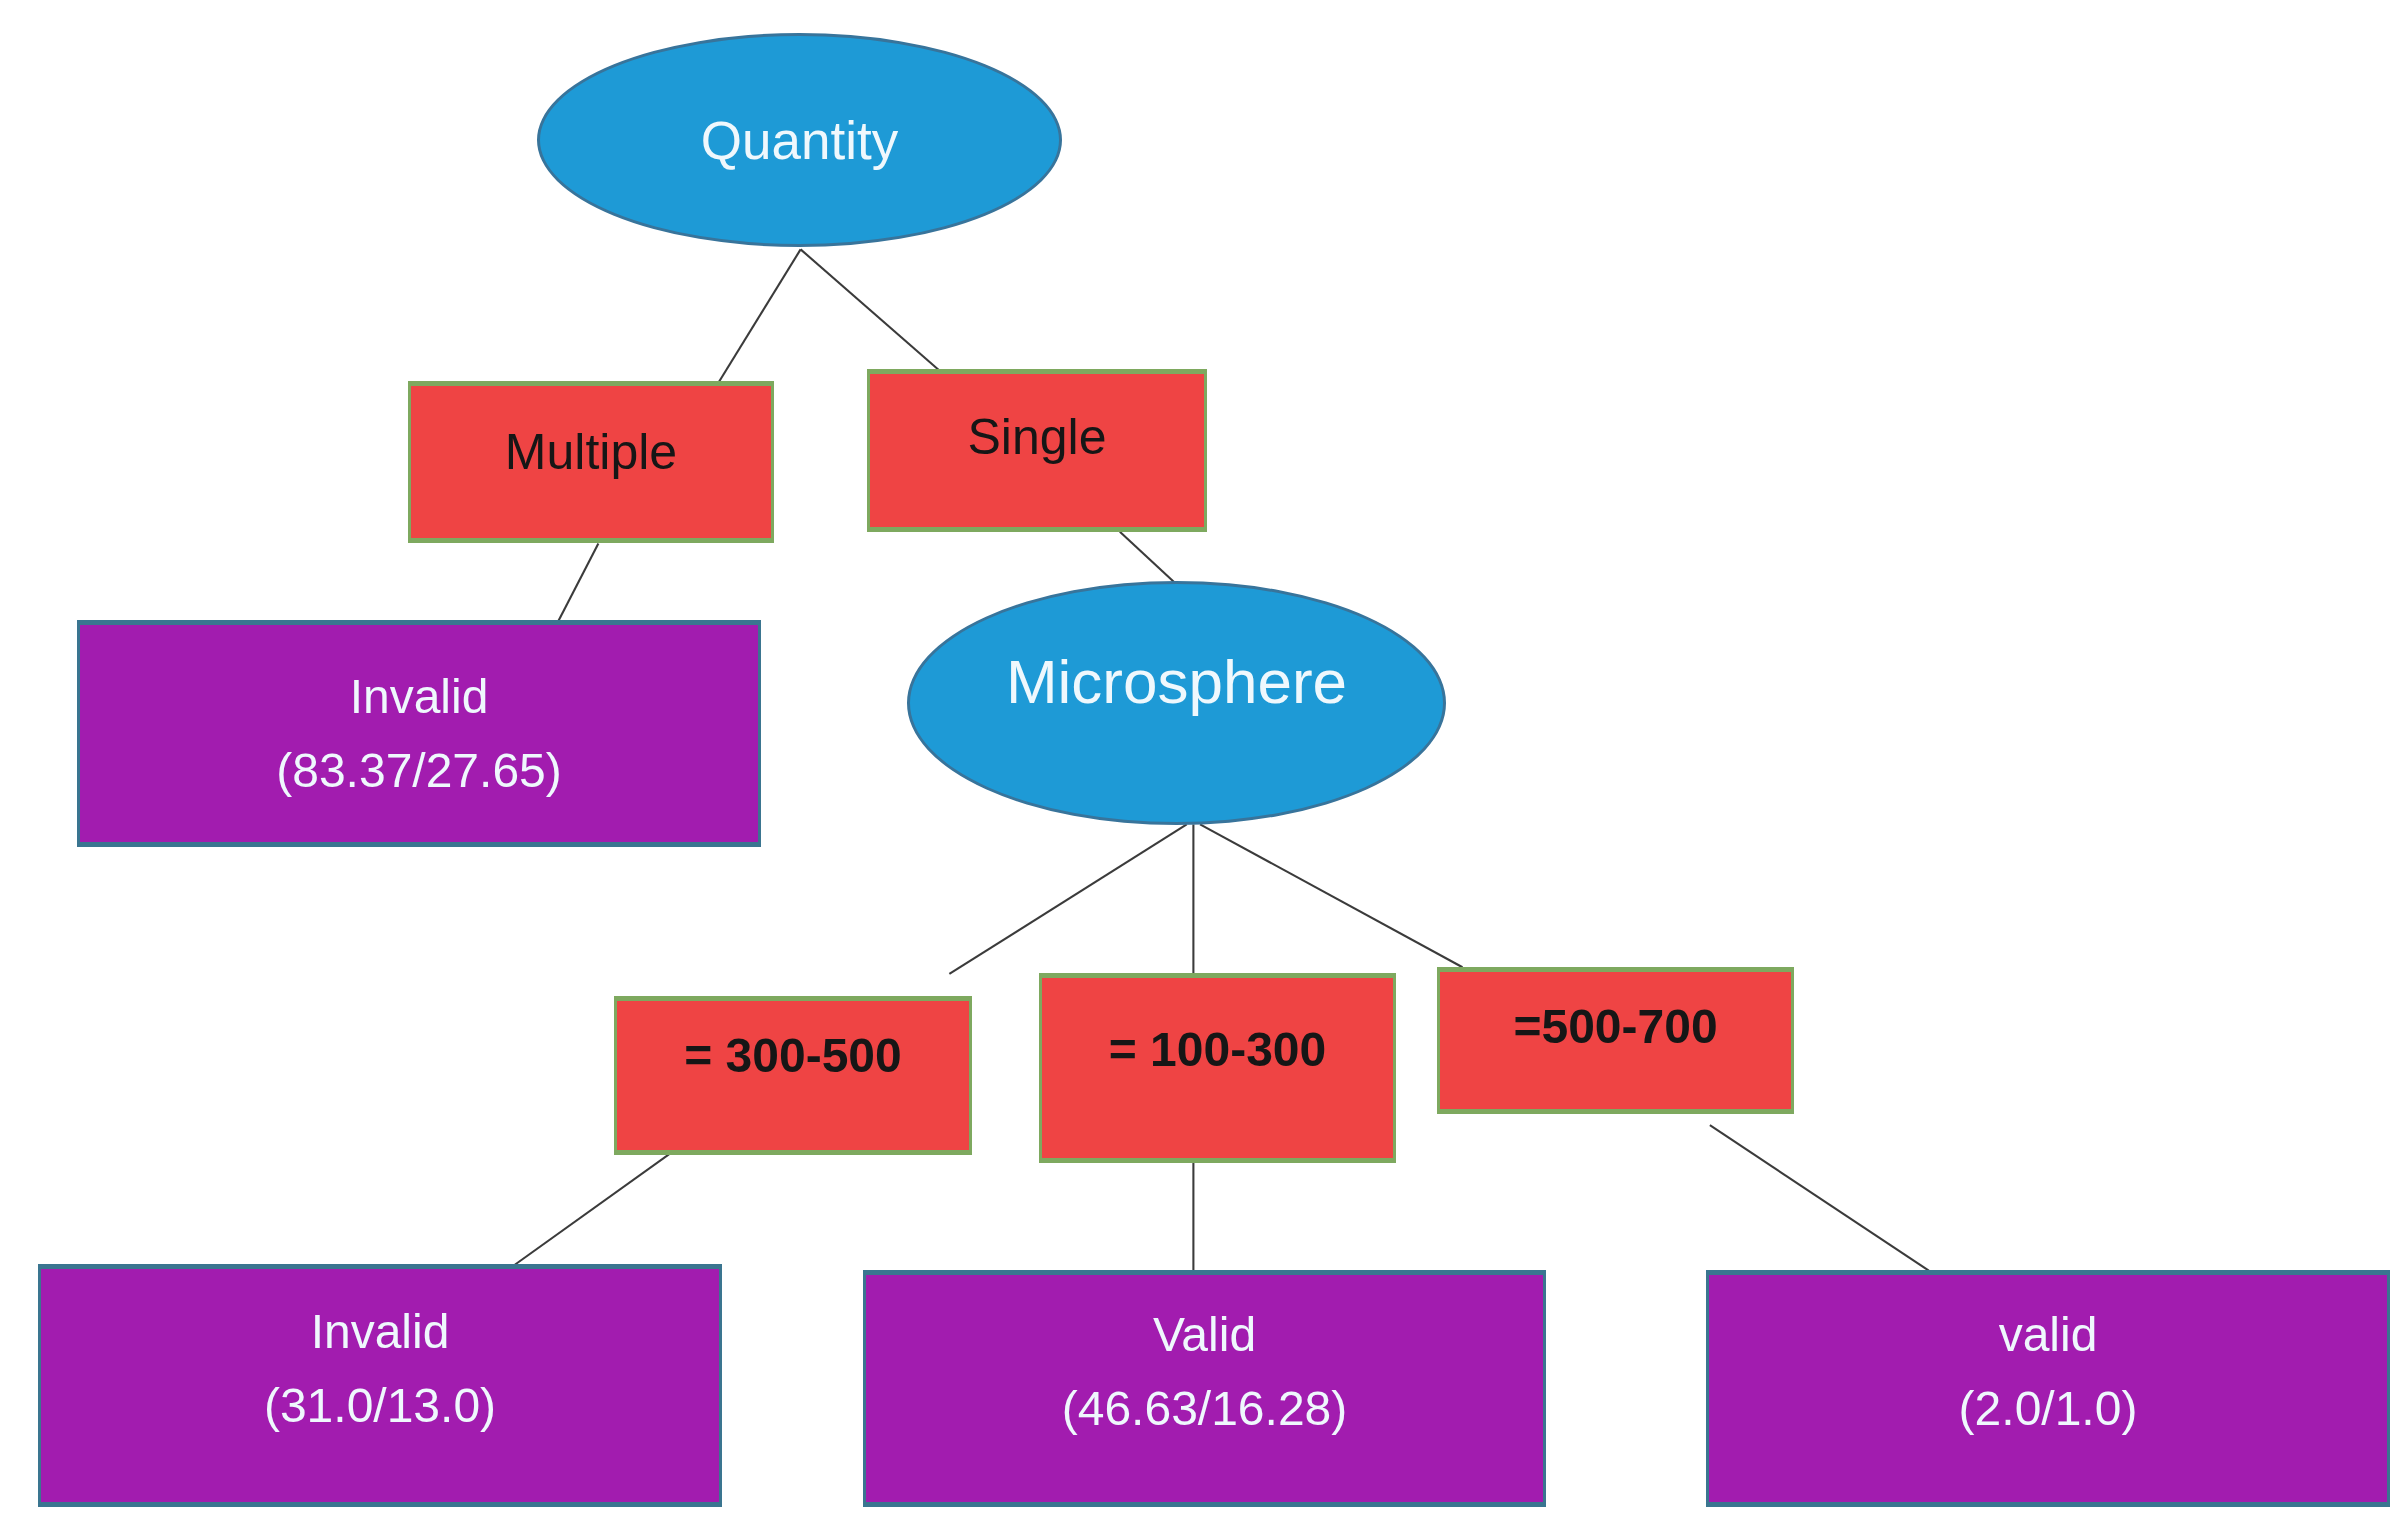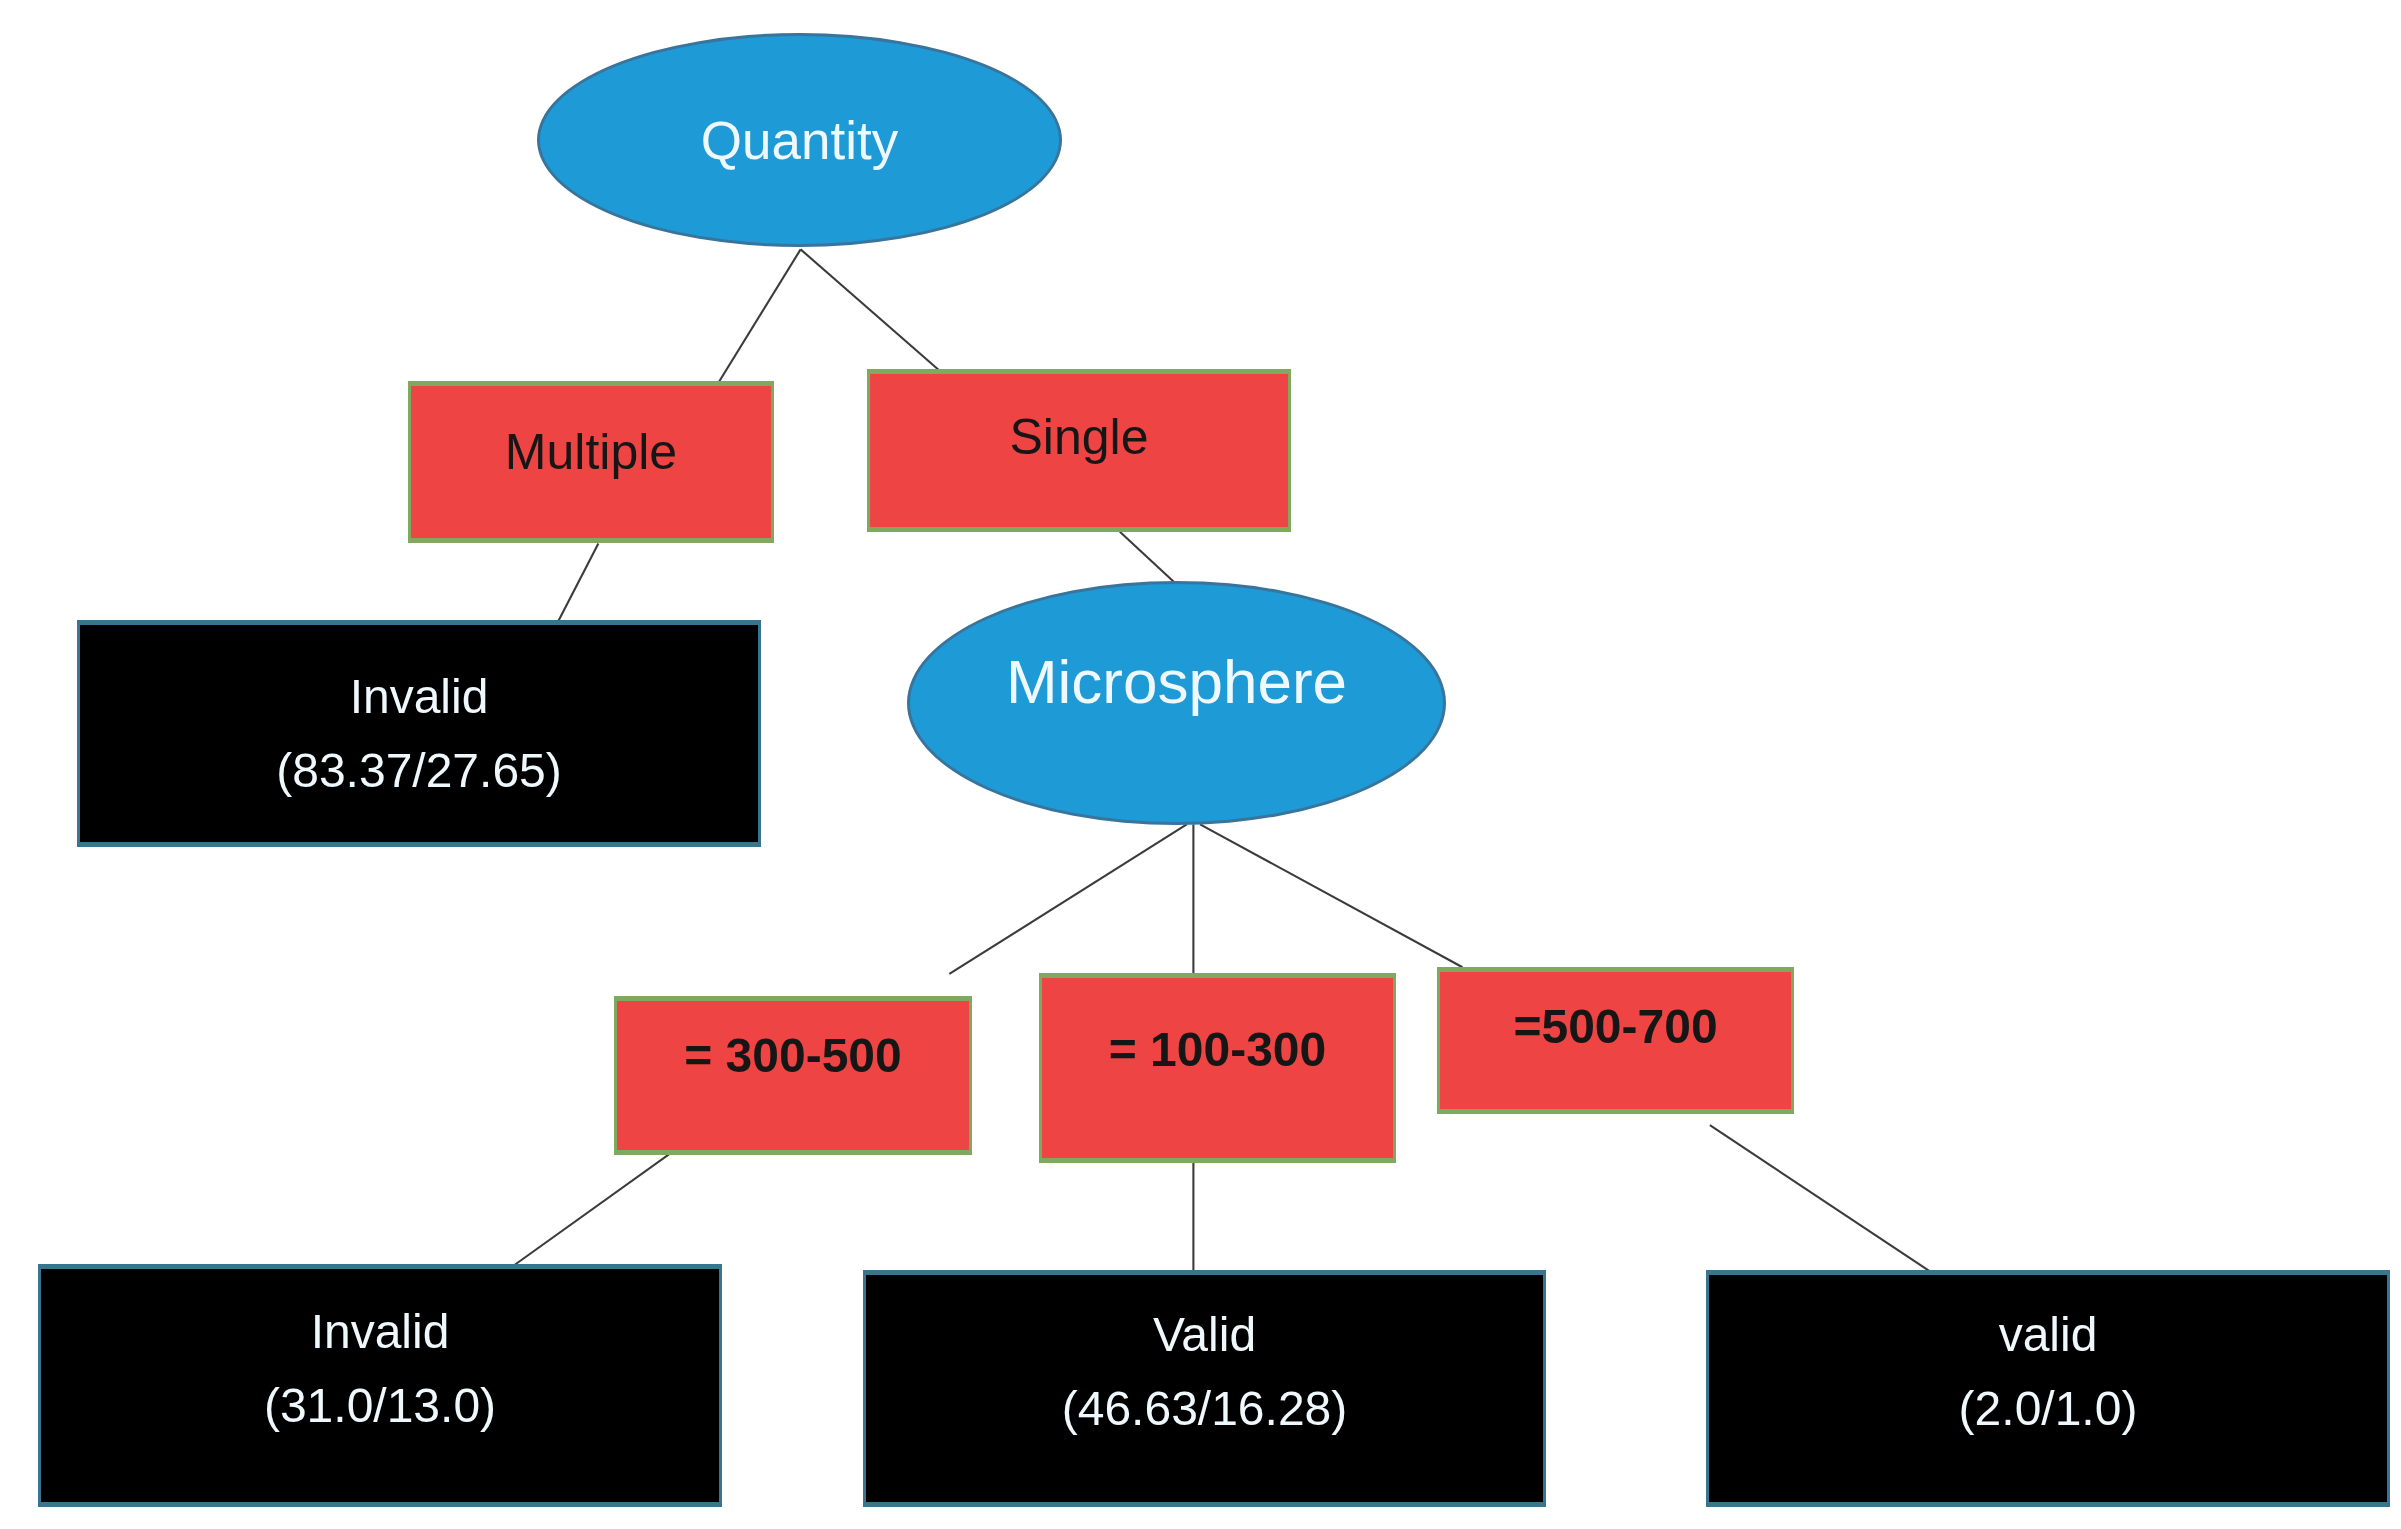--- a/index.html
+++ b/index.html
@@ -31,36 +31,36 @@
     justify-content: center;
     text-align: left;
   }
   .ellipse {
     background: #1E9AD6;
     border: 3.3px solid #38749B;
     border-radius: 50%;
     color: #EFF8FD;
   }
   .blue-box {
-    background: #000000;
+    background: #a21caf;
     border: 5px solid #3A7590;
     border-left-width: 3.3px;
     border-right-width: 3.3px;
     color: #EFF8FD;
   }
   .cond-box {
     background: #ef4444;
     border: 3.3px solid #7EA95F;
     border-top-width: 5.9px;
     border-bottom-width: 5.9px;
     color: #161616;
   }
   .node-quantity      { left: 537px;  top: 33px;   width: 525px; height: 214px; font-size: 53px; }
   .node-multiple      { left: 408px;  top: 381px;  width: 366px; height: 162px; font-size: 50px; padding-bottom: 20px; }
-  .node-single        { left: 867px; top: 369px;  width: 424px; height: 163px; font-size: 50px; padding-bottom: 28px; }
+  .node-single        { left: 867px; top: 369px;  width: 340px; height: 163px; font-size: 50px; padding-bottom: 28px; }
   .node-invalid-multiple { left: 77px;  top: 620px;  width: 684px; height: 227px; font-size: 48px; }
   .node-microsphere   { left: 907px; top: 581px;  width: 539px; height: 244px; font-size: 62px; padding-bottom: 43px; }
   .node-range-300-500 { left: 614px;  top: 973px; width: 358px; height: 159px; font-size: 48px; font-weight: bold; justify-content: flex-start; padding-top: 27px; margin-top: 23px; }
   .node-range-100-300 { left: 1039px; top: 973px; width: 357px; height: 190px; font-size: 48px; font-weight: bold; justify-content: flex-start; padding-top: 44px; }
   .node-range-500-700 { left: 1437px; top: 967px; width: 357px; height: 147px; font-size: 48px; font-weight: bold; justify-content: flex-start; padding-top: 27px; }
   .node-invalid-300-500 { left: 38px;   top: 1264px; width: 684px; height: 243px; font-size: 48px; padding-bottom: 33px; }
   .node-valid-100-300   { left: 863px; top: 1270px; width: 683px; height: 237px; font-size: 48px; padding-bottom: 33px; }
   .node-valid-500-700   { left: 1706px; top: 1270px; width: 684px; height: 237px; font-size: 48px; padding-bottom: 33px; }
   .leaf-label { line-height: 1.0; }
   .leaf-stats { line-height: 1.0; margin-top: 26px; }

